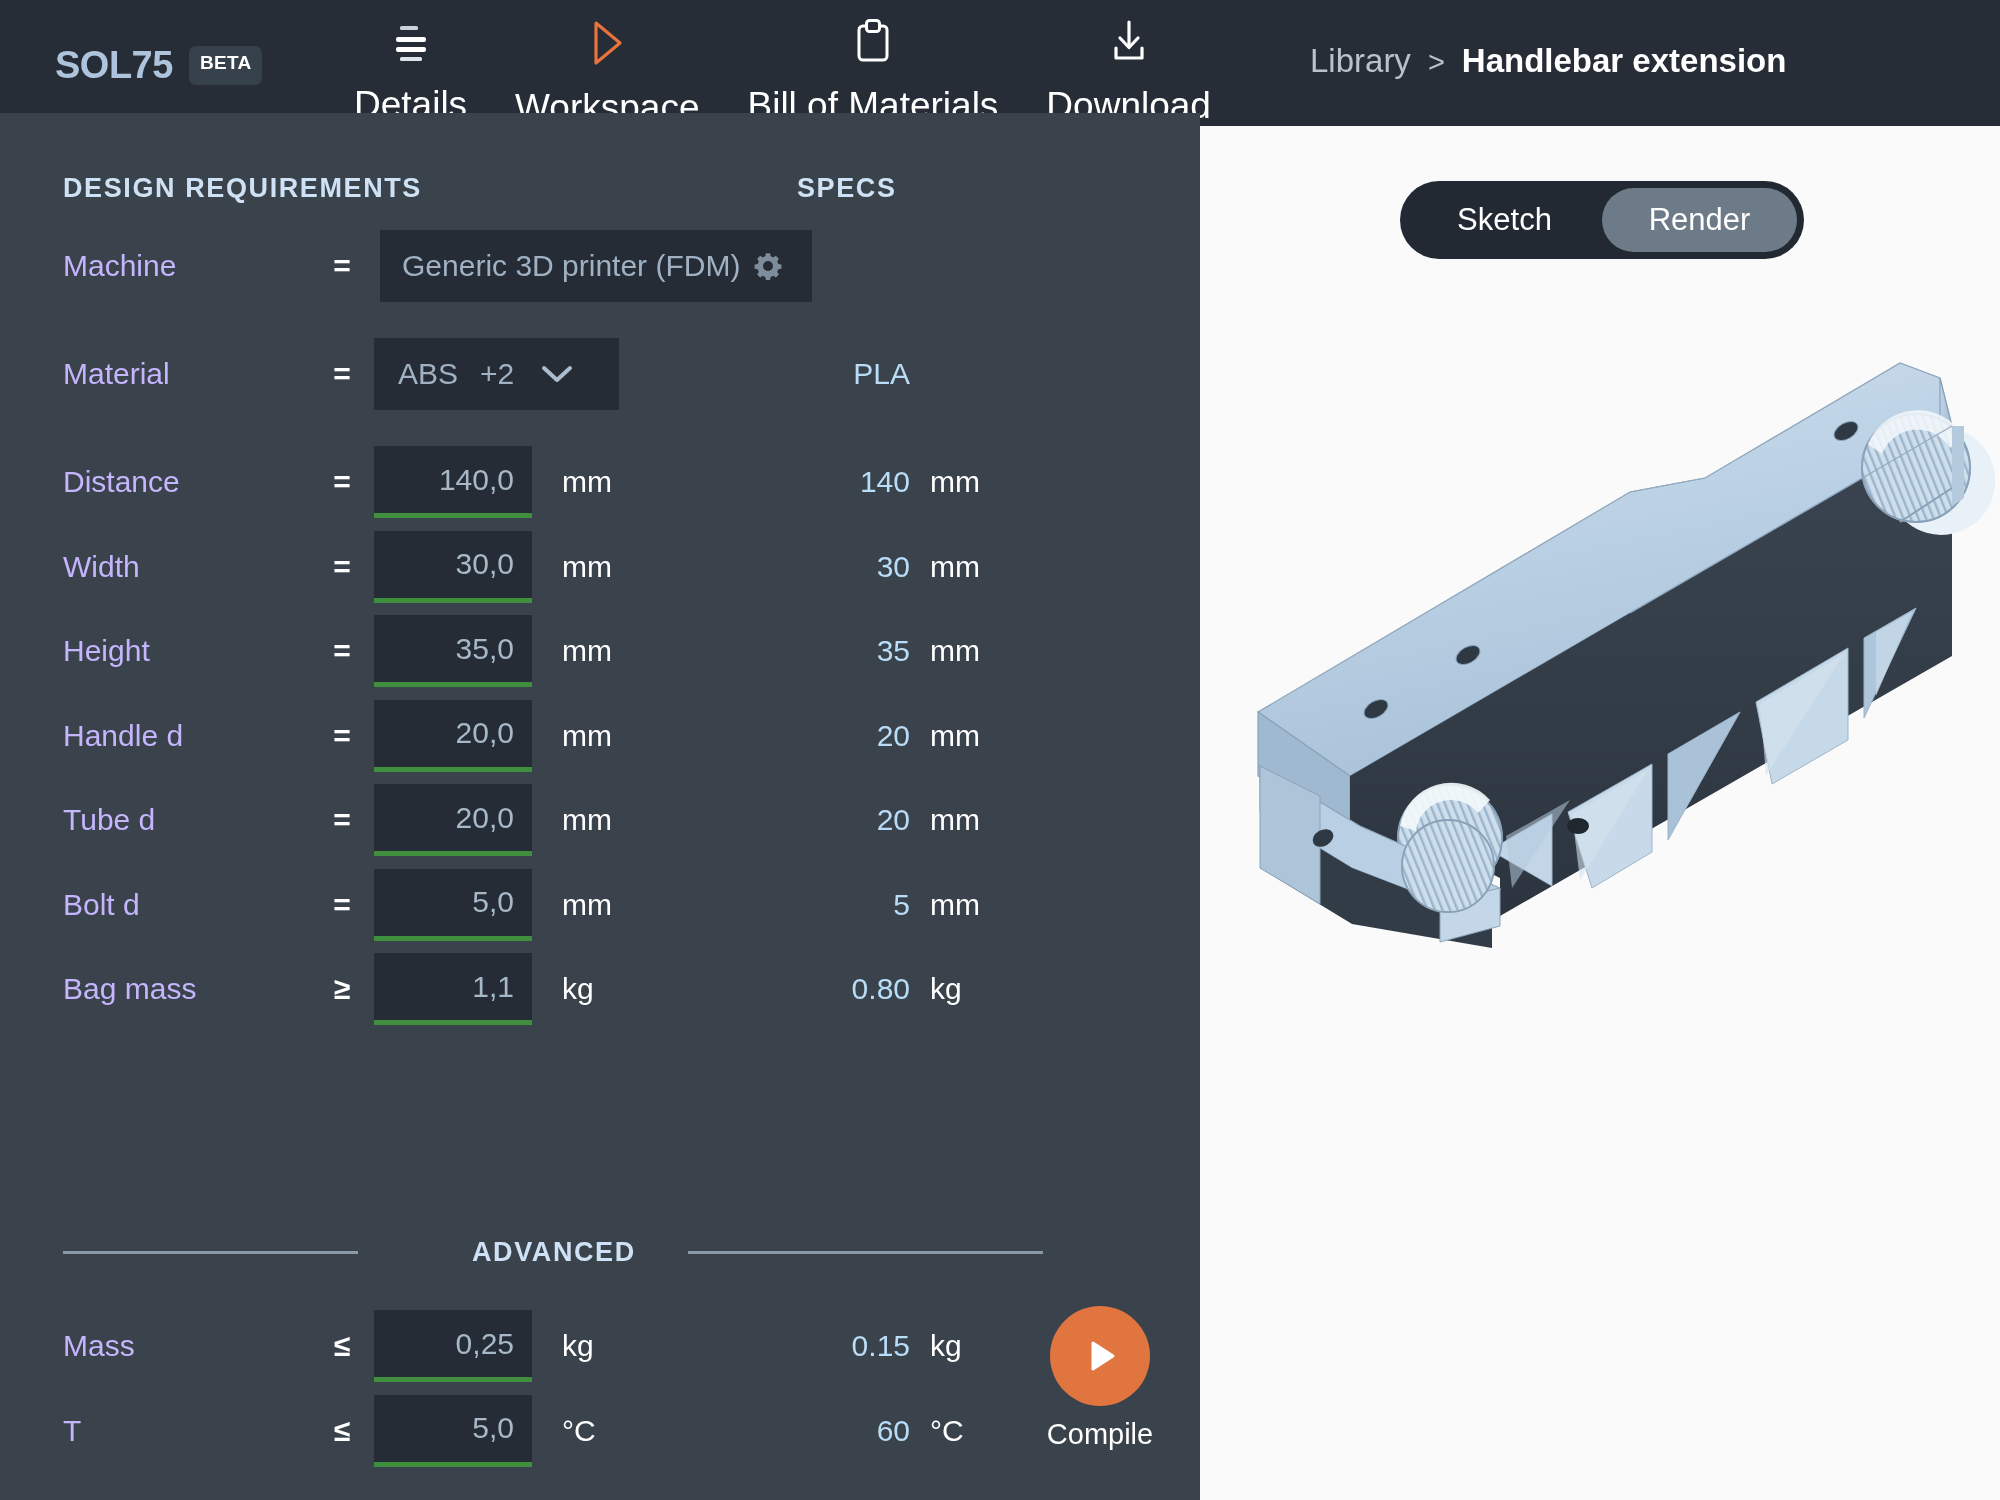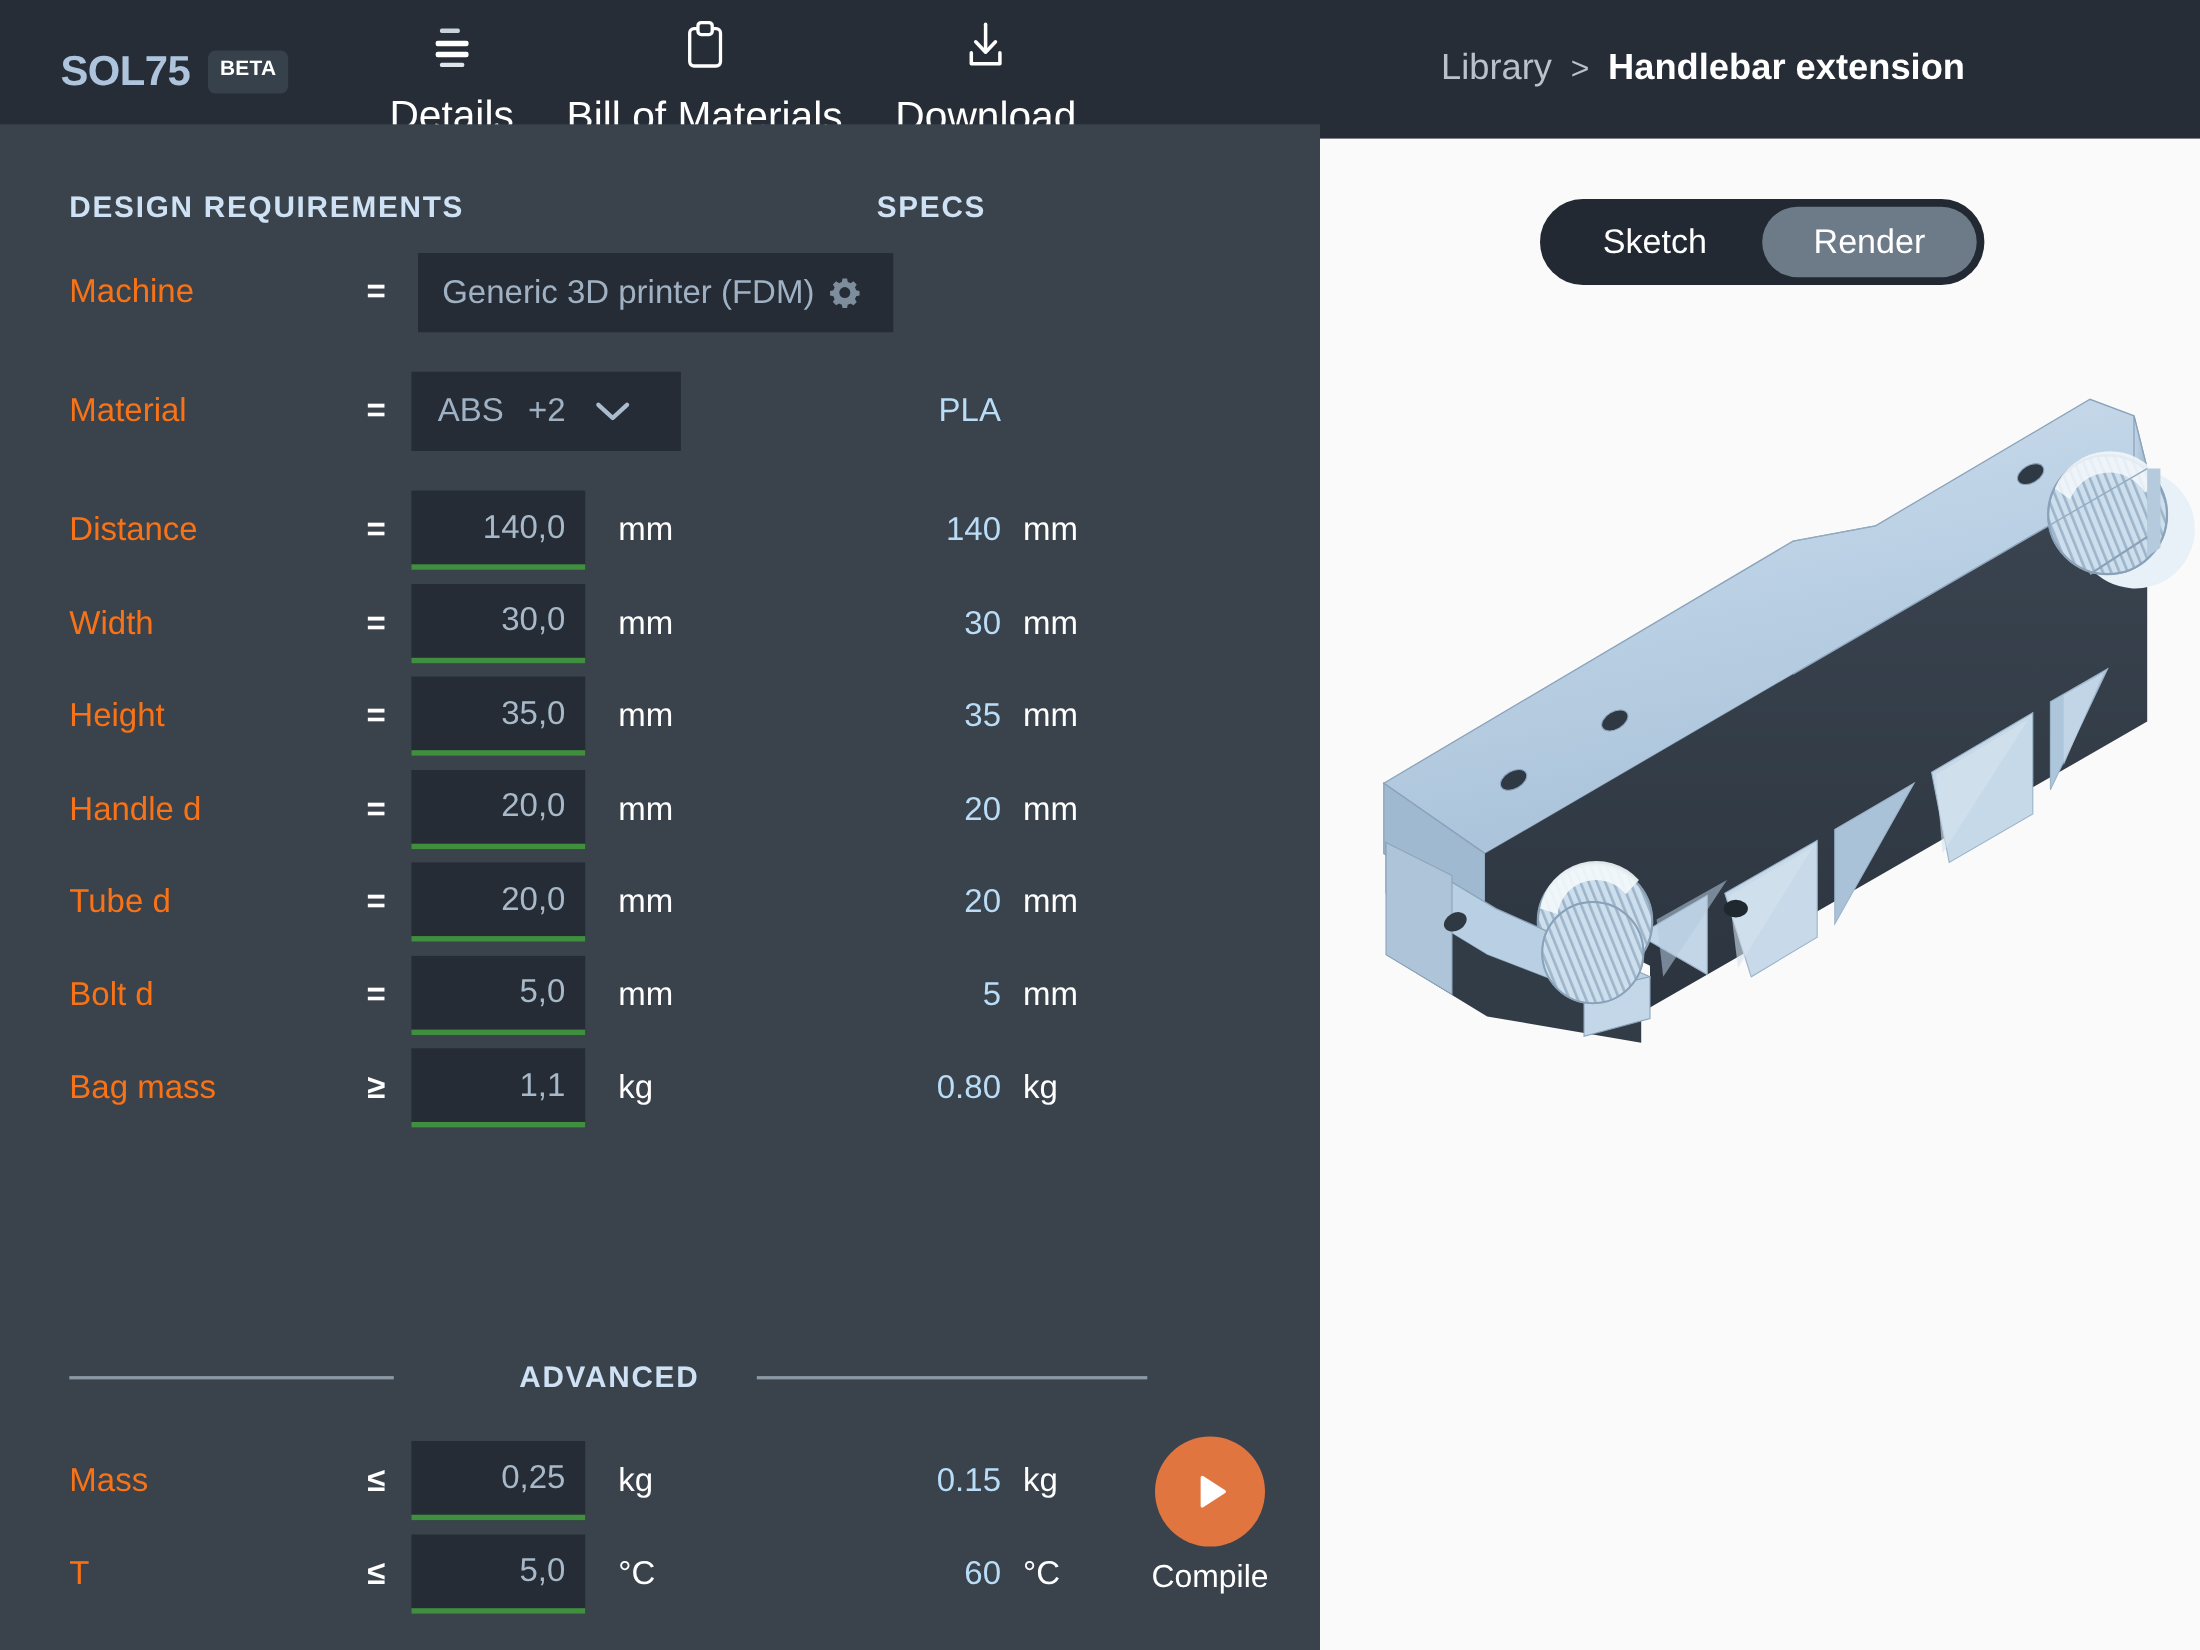--- a/index.html
+++ b/index.html
@@ -81,21 +81,21 @@
     font-size: 27px; font-weight: bold; letter-spacing: 1.6px;
     color: #cfe2f5;
   }
 
   .rows { position: absolute; left: 0; top: 0; width: 1200px; }
   .row {
     position: absolute; left: 0; width: 1200px; height: 96px;
   }
   .r-label {
     position: absolute; left: 63px; top: 50%; transform: translateY(-50%);
-    font-size: 30px; color: #f97316; white-space: nowrap;
+    font-size: 30px; color: #c4b5fd; white-space: nowrap;
   }
   .r-op {
     position: absolute; left: 325px; top: 50%; transform: translateY(-50%);
     font-size: 30px; color: #ffffff; font-weight: bold; width: 34px; text-align: center;
   }
   .r-field {
     position: absolute; top: 50%; transform: translateY(-50%);
     background: #252c35; display: flex; align-items: center;
     cursor: text;
   }
@@ -214,20 +214,29 @@
           <svg width="46" height="46" viewBox="0 0 46 46">
             <rect x="12" y="7" width="18" height="4" rx="1.5" fill="#c8d2dc"></rect>
             <rect x="8" y="18" width="30" height="5" rx="2" fill="#ffffff"></rect>
             <rect x="8" y="28" width="30" height="5" rx="2" fill="#ffffff"></rect>
             <rect x="12" y="38" width="22" height="4" rx="1.5" fill="#dde4ea"></rect>
           </svg>
         </span>
         <span class="tab-label">Details</span>
       </div>
 
+      <div class="tab active">
+        <span class="tab-icon">
+          <svg width="46" height="50" viewBox="0 0 46 50">
+            <path d="M12 5 L36 25 L12 45 Z" fill="none" stroke="#e8743b" stroke-width="3.2" stroke-linejoin="round"></path>
+          </svg>
+        </span>
+        <span class="tab-label">Workspace</span>
+        <span class="tab-underline"></span>
+      </div>
 
       <div class="tab">
         <span class="tab-icon">
           <svg width="46" height="48" viewBox="0 0 46 48">
             <rect x="9" y="8" width="28" height="34" rx="4" fill="none" stroke="#ffffff" stroke-width="3"></rect>
             <rect x="16.5" y="2.5" width="13" height="11" rx="3" fill="#262d36" stroke="#ffffff" stroke-width="3"></rect>
           </svg>
         </span>
         <span class="tab-label">Bill of Materials</span>
       </div>

